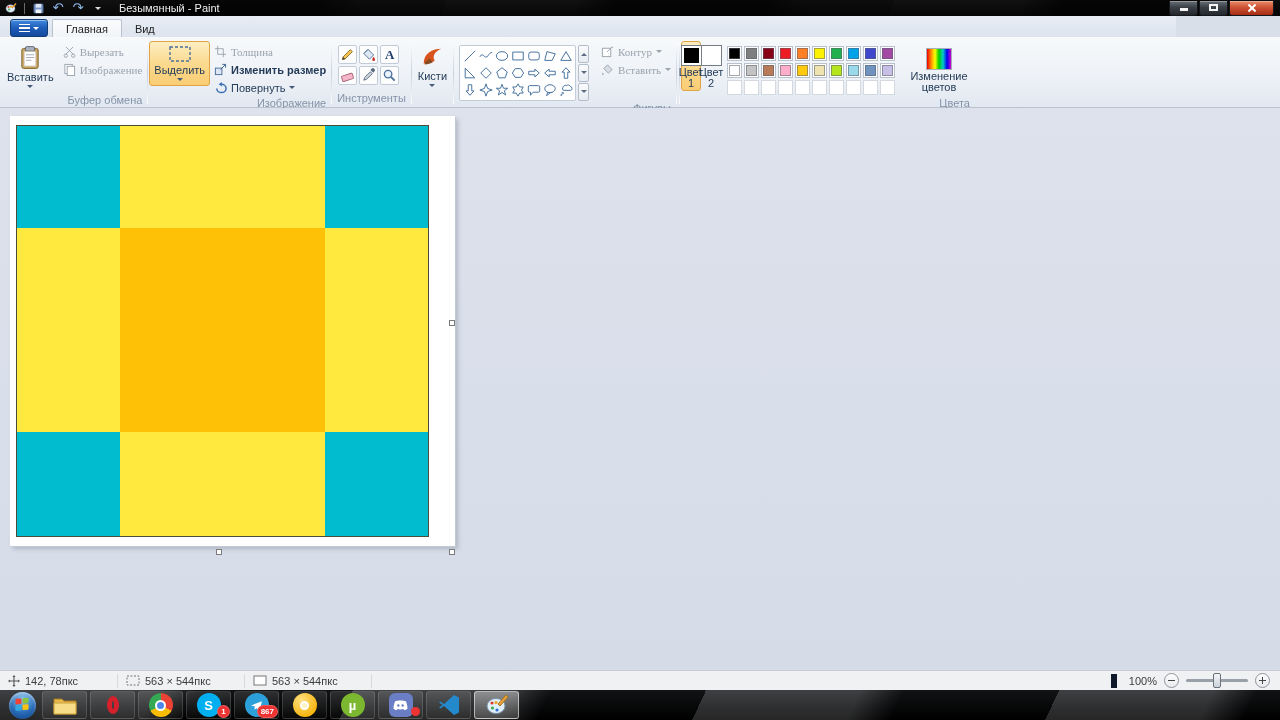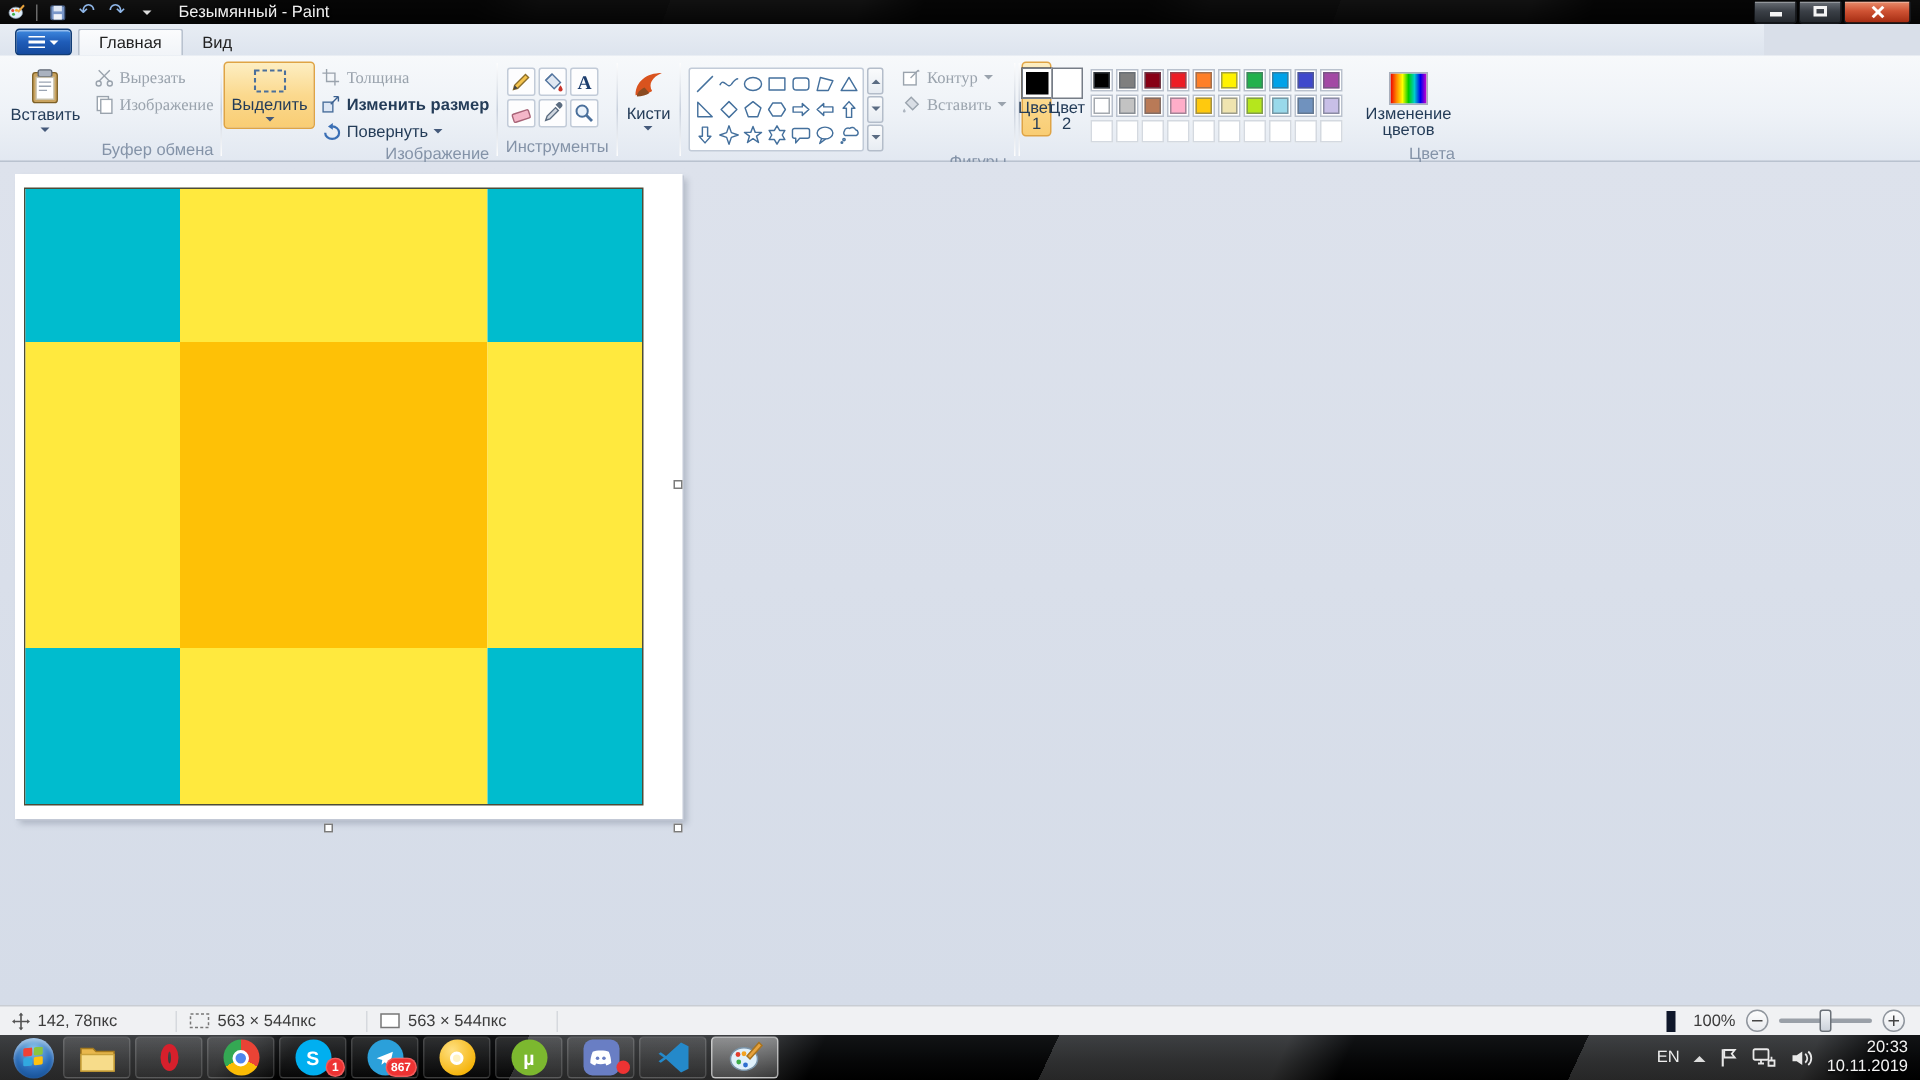--- a/index.html
+++ b/index.html
@@ -691,35 +691,14 @@
           <svg width="24" height="24" viewBox="0 0 24 24">
             <ellipse cx="11" cy="13" rx="9" ry="7.5" fill="#dff0fb" stroke="#7a93a8"></ellipse>
             <circle cx="7" cy="10" r="1.6" fill="#e23e2f"></circle>
             <circle cx="7.5" cy="15" r="1.6" fill="#3fae49"></circle>
             <circle cx="12" cy="17" r="1.6" fill="#2f6fd0"></circle>
             <circle cx="11" cy="9.5" r="1.6" fill="#f4a321"></circle>
             <path d="M21 2l-8 9 2 2 8-9z" fill="#e8a33d" stroke="#a8731f"></path>
           </svg>
         </span>
       </span>
-    <div class="tray">
-      <span>EN</span>
-      <span class="tray-up"></span>
-      <svg width="13" height="14" viewBox="0 0 13 14">
-          <path d="M2.5 13V1.5" stroke="#e8e8e8" stroke-width="1.4"></path>
-          <path d="M3.5 2h7L8.5 4.5 10.5 7h-7z" fill="none" stroke="#e8e8e8" stroke-width="1.2"></path>
-        </svg>
-      <svg width="17" height="14" viewBox="0 0 17 14">
-          <rect x="1" y="1.5" width="10" height="7" rx="1" fill="none" stroke="#e8e8e8" stroke-width="1.2"></rect>
-          <path d="M4 11h4M6 8.5V11" stroke="#e8e8e8" stroke-width="1.2"></path>
-          <path d="M11 9h4v3.5h-4zM13 6.5V9" stroke="#e8e8e8" fill="none" stroke-width="1.2"></path>
-        </svg>
-      <svg width="15" height="13" viewBox="0 0 15 13">
-          <path d="M1 4.5v4h2.8L7.5 11V2L3.8 4.5z" fill="#e8e8e8"></path>
-          <path d="M9.5 3.5c1.8 1.6 1.8 4.4 0 6M11.5 2c2.7 2.4 2.7 6.6 0 9" stroke="#e8e8e8" fill="none" stroke-width="1.2"></path>
-        </svg>
-      <div class="clock">
-        <div>20:33</div>
-        <div>10.11.2019</div>
-      </div>
-    </div>
   </div>
 </div>
 
 </body></html>

